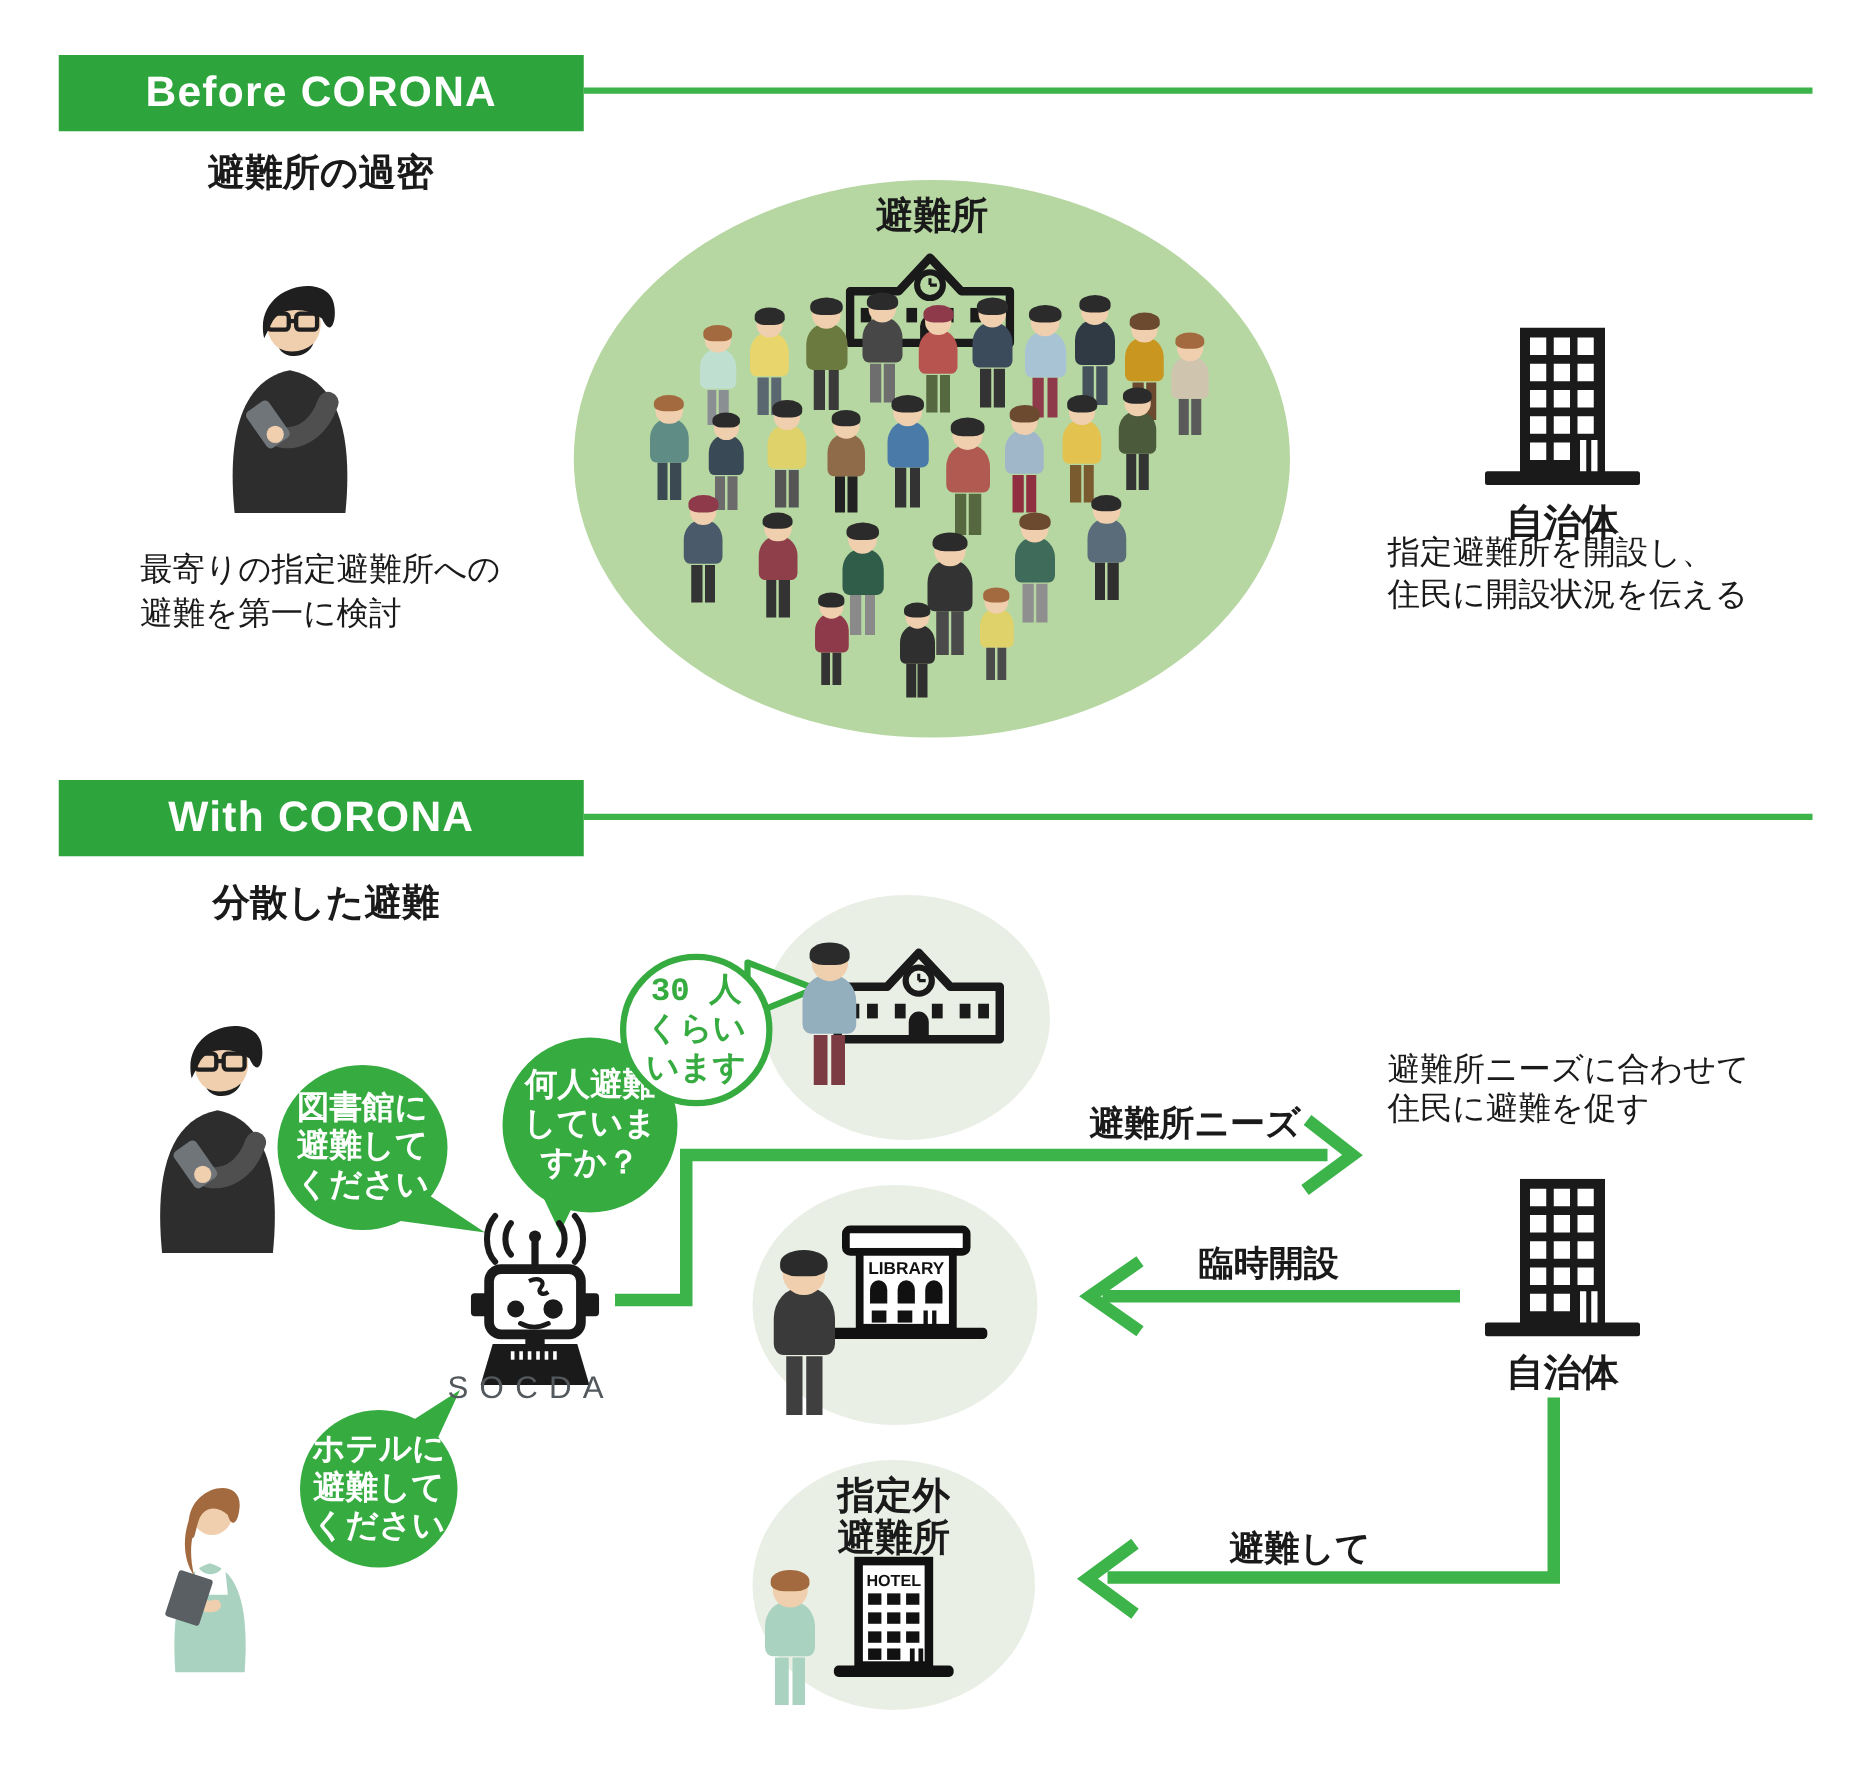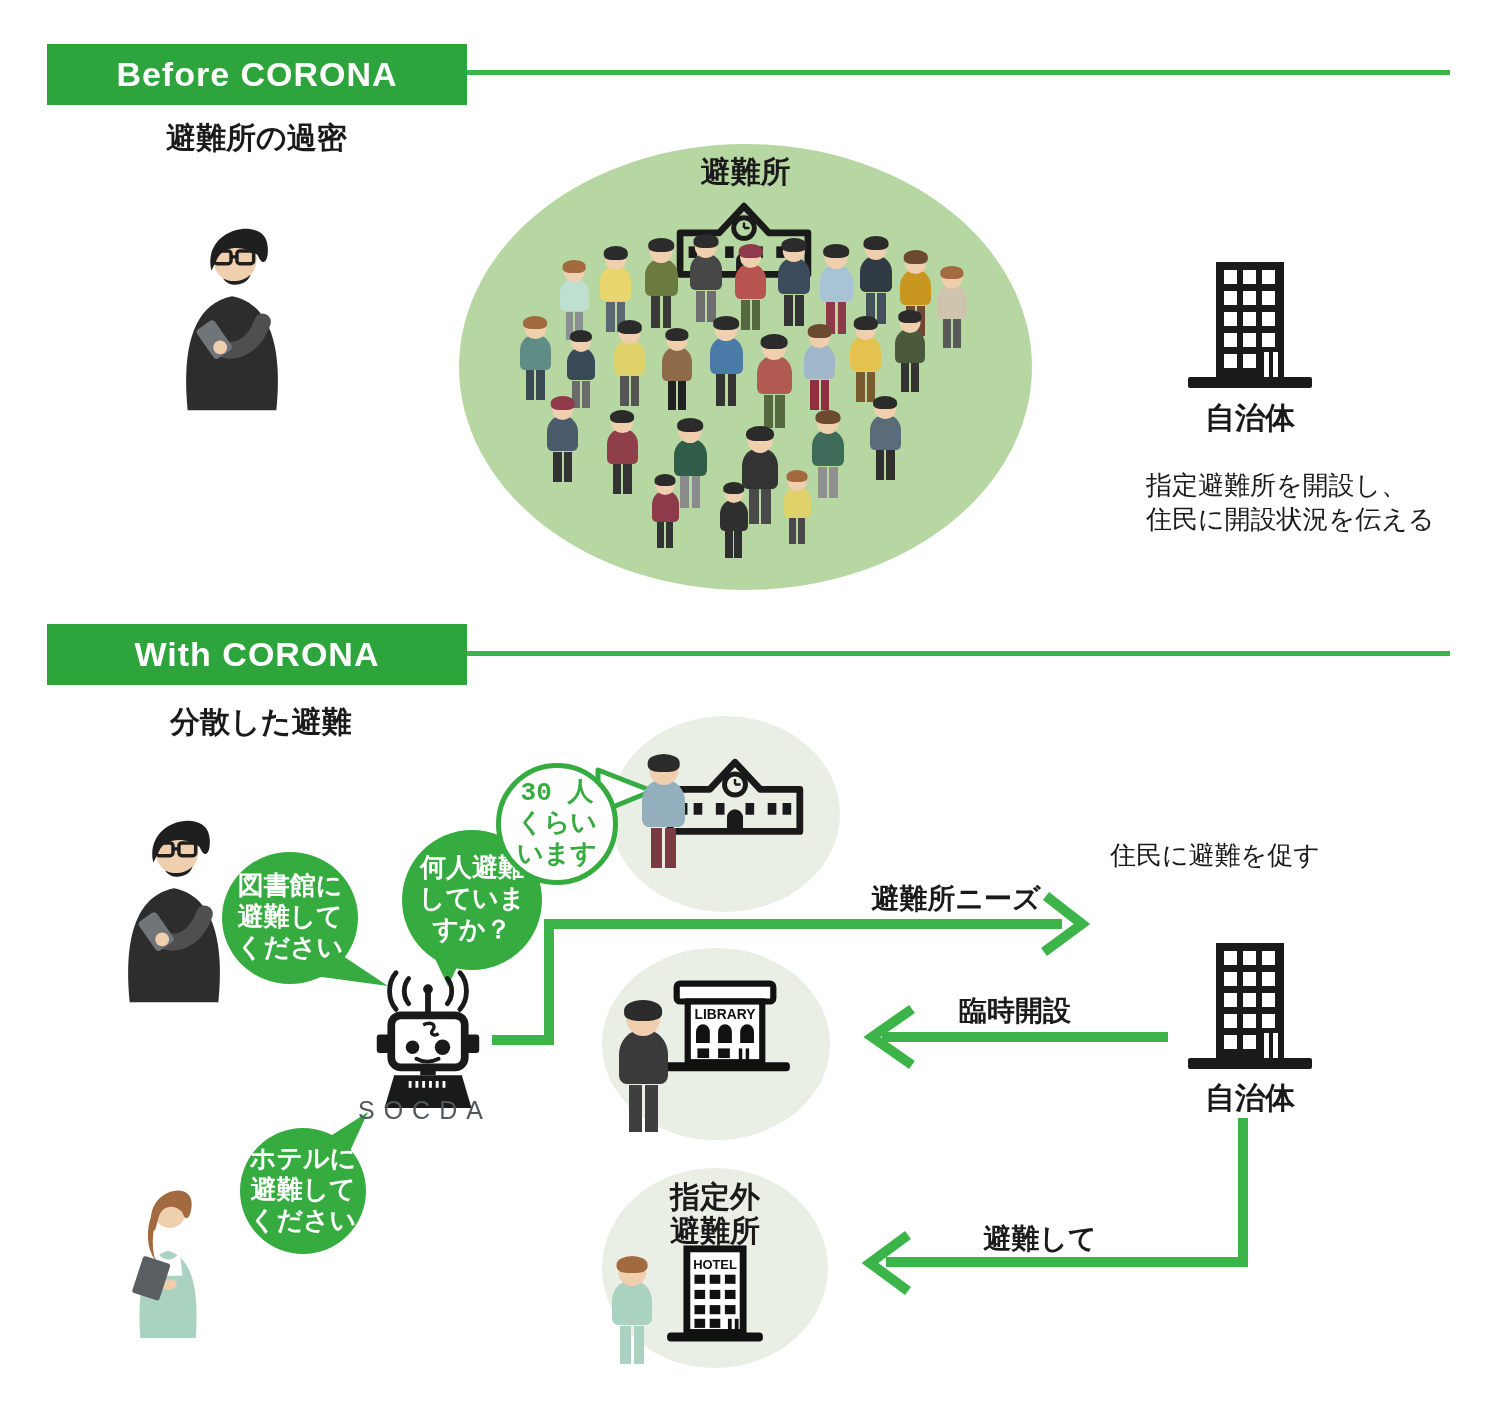--- a/index.html
+++ b/index.html
@@ -101,32 +101,36 @@
 
   <div class="banner" style="top:44px;justify-content:center;">
     <span>Before CORONA</span>
   </div>
   <div class="divider" style="top:70px;"></div>
   <div class="caption" style="left:166px;top:118px;">避難所の過密</div>
 
   <svg class="icon" style="left:168px;top:212px;" width="128" height="200" viewBox="0 0 130 200">
       <use href="#man-figure"></use>
     </svg>
+  <div class="note" style="left:112px;top:438px;">
+    <div>最寄りの指定避難所への</div>
+    <div>避難を第一に検討</div>
+  </div>
 
   <div class="ellipse"></div>
   <div class="biglabel" style="left:459px;top:152px;width:573px;">避難所</div>
   <svg class="icon" style="left:674px;top:190px;" width="140" height="92" viewBox="0 0 230 150">
       <use href="#school-building"></use>
     </svg>
 
   <svg class="icon" style="left:1180px;top:262px;" width="140" height="135" viewBox="0 0 140 135">
       <use href="#municipality-building"></use>
     </svg>
   <div class="biglabel" style="left:1180px;top:398px;width:140px;">自治体</div>
-  <div class="note" style="left:1110px;top:468px;line-height:34px;margin-left:36px;">
+  <div class="note" style="left:1110px;top:424px;line-height:34px;">
     <div>指定避難所を開設し、</div>
     <div>住民に開設状況を伝える</div>
   </div>
 
   <div class="banner" style="top:624px;">
     <span>With CORONA</span>
   </div>
   <div class="divider" style="top:651px;"></div>
   <div class="caption" style="left:170px;top:702px;">分散した避難</div>
 
@@ -248,20 +252,21 @@
       <rect x="48" y="98" width="14" height="12"></rect>
         <rect x="68" y="98" width="14" height="12"></rect>
       <rect x="92" y="98" width="5" height="18"></rect>
         <rect x="101" y="98" width="5" height="18"></rect>
     </g>
     <rect x="12" y="116" width="126" height="12" rx="5" fill="#111111"></rect>
   </svg>
 
   <div class="arrowlabel" style="left:856px;top:880px;">避難所ニーズ</div>
   <div class="note" style="left:1110px;top:840px;line-height:31px;font-size:26px;">
+    <div>避難所ニーズに合わせて</div>
     <div>住民に避難を促す</div>
   </div>
   <div class="arrowlabel" style="left:915px;top:992px;">臨時開設</div>
   <div class="arrowlabel" style="left:940px;top:1220px;">避難して</div>
 
   <svg class="icon" style="left:1180px;top:943px;" width="140" height="135" viewBox="0 0 140 135">
       <use href="#municipality-building"></use>
     </svg>
   <div class="biglabel" style="left:1180px;top:1078px;width:140px;">自治体</div>
 

